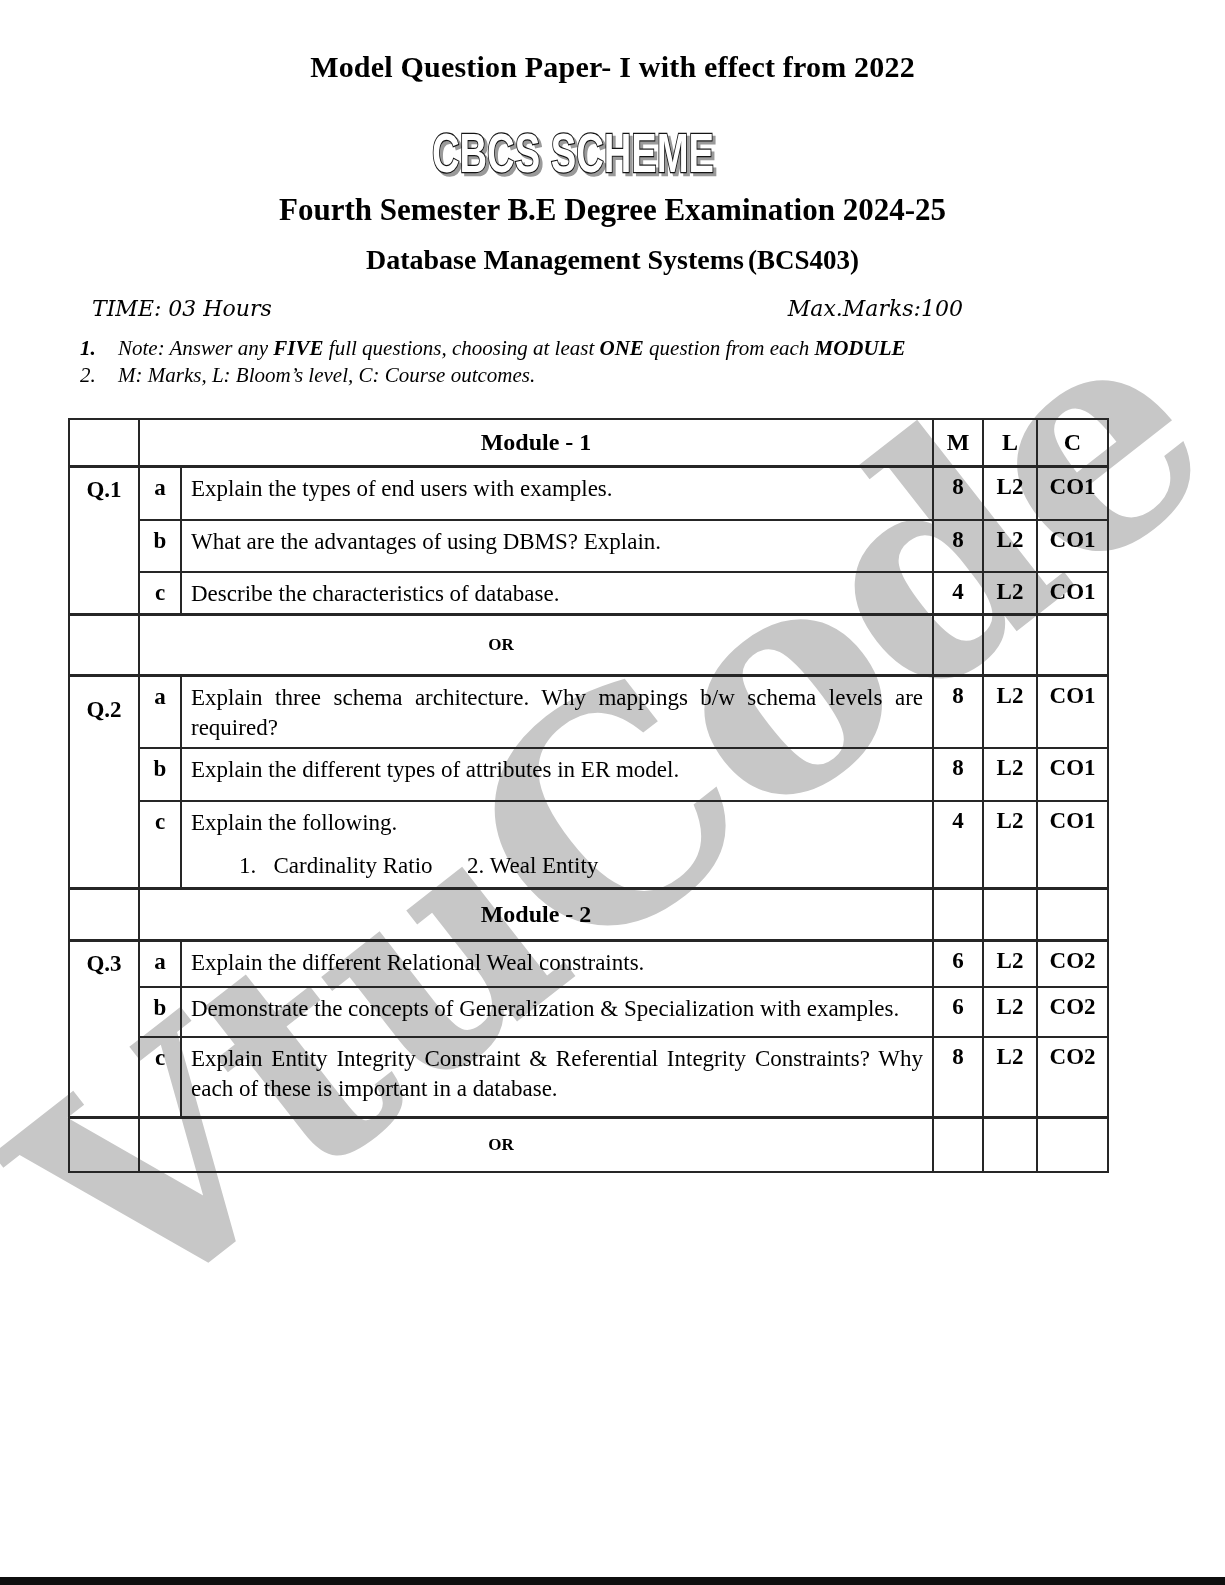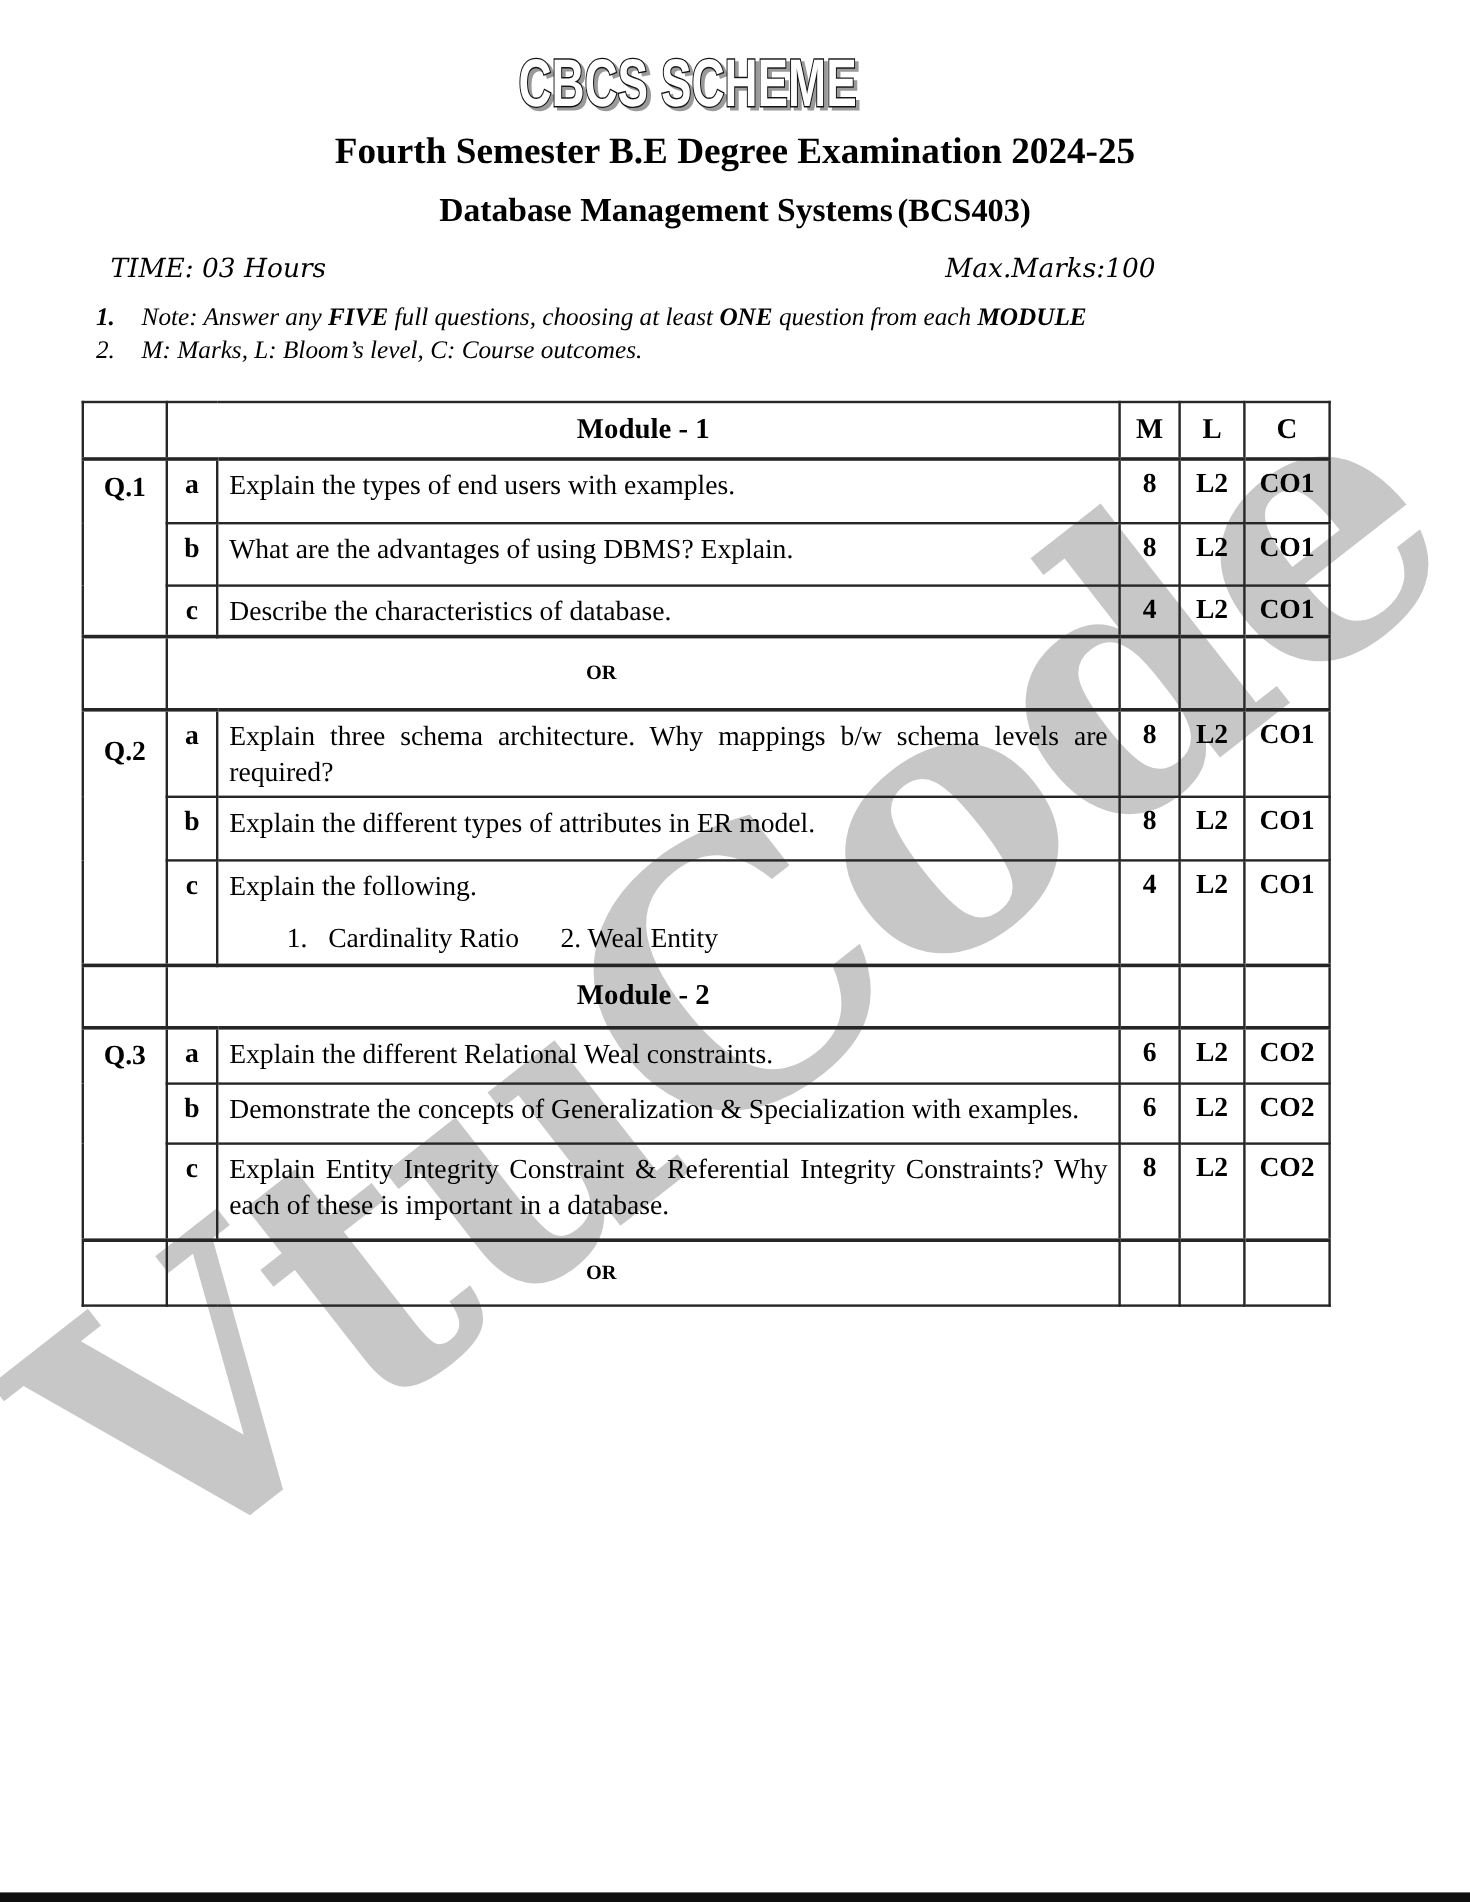--- a/index.html
+++ b/index.html
@@ -163,20 +163,21 @@
   }
 </style>
 </head>
 <body>
 
 <div class="page">
 
   <div class="watermark">VtuCode</div>
 
   <div class="content">
+    <h1 class="title">Model Question Paper- I with effect from 2022</h1>
 
     <div class="badge-wrap">
       <svg width="330" height="62" viewBox="0 0 330 62">
         <text class="badge-shadow" x="168" y="51" text-anchor="middle" textLength="282" lengthAdjust="spacingAndGlyphs">CBCS SCHEME</text>
         <text class="badge-main" x="165" y="48" text-anchor="middle" textLength="282" lengthAdjust="spacingAndGlyphs">CBCS SCHEME</text>
       </svg>
     </div>
 
     <h2 class="exam-title">Fourth Semester B.E Degree Examination 2024-25</h2>
 

